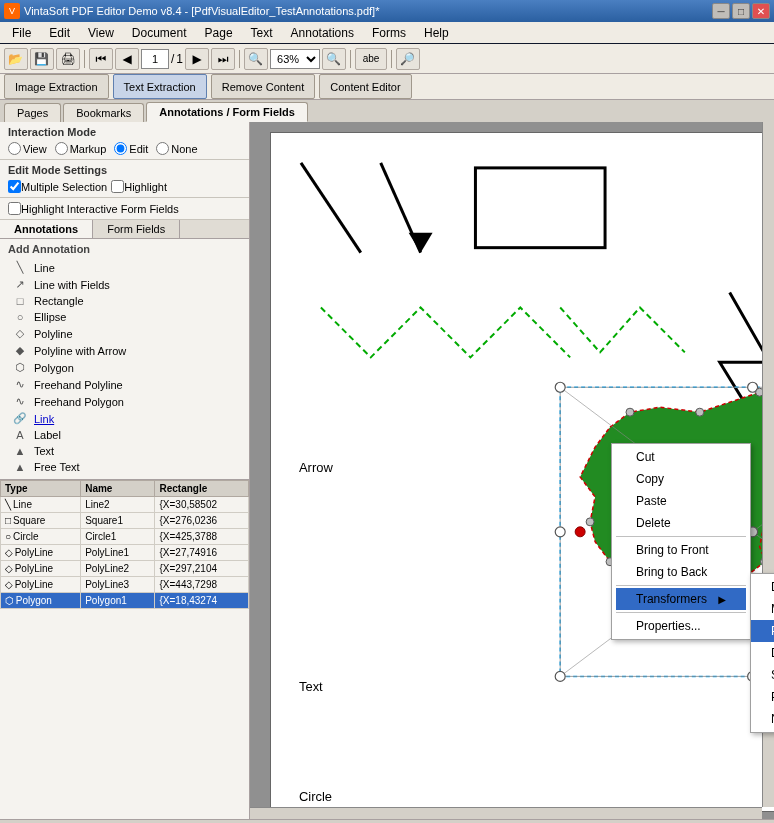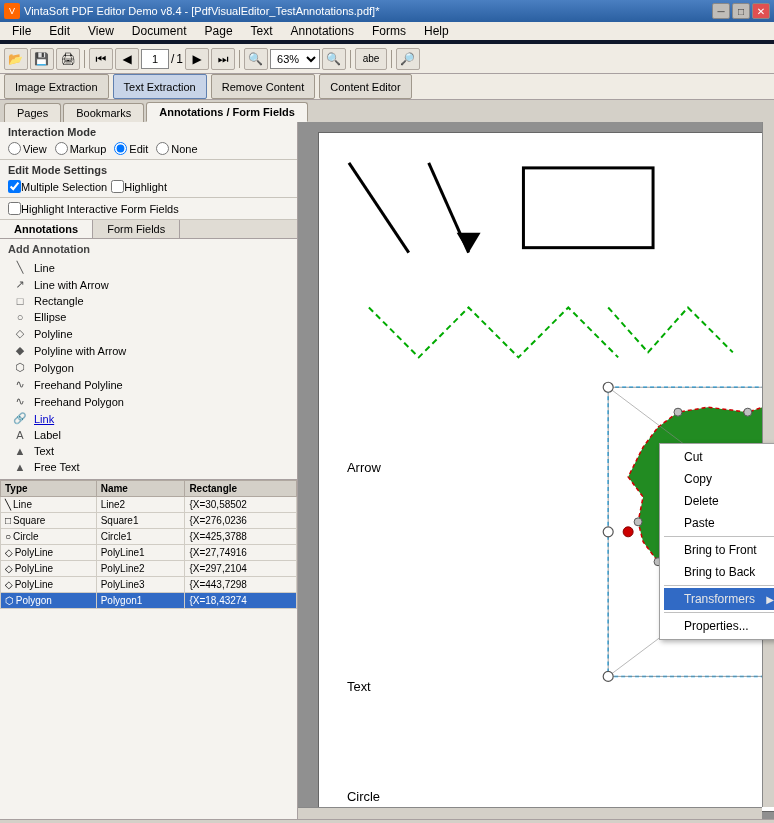--- a/index.html
+++ b/index.html
@@ -7,21 +7,21 @@
     
     
     .title-bar { background: linear-gradient(to bottom, #4a7fc1, #2a5fa0); color: white; height: 22px; display: flex; align-items: center; justify-content: space-between; padding: 0 4px; font-size: 11px; }
     .title-bar-left { display: flex; align-items: center; gap: 4px; }
     .title-bar-icon { width: 16px; height: 16px; background: #ff6600; border-radius: 2px; display: flex; align-items: center; justify-content: center; font-size: 9px; color: white; }
     .title-bar-controls { display: flex; gap: 2px; }
     .title-btn { width: 18px; height: 16px; background: #c0bdb8; border: 1px solid #888; border-radius: 2px; display: flex; align-items: center; justify-content: center; font-size: 10px; cursor: pointer; color: #333; }
     .title-btn.close { background: #e05050; color: white; }
 
     
-    .menu-bar { background: #f0ece4; border-bottom: 4px solid #0f172a; height: 22px; display: flex; align-items: center; padding: 0 4px; gap: 2px; }
+    .menu-bar { background: #f0ece4; border-bottom: 1px solid #0f172a; height: 22px; display: flex; align-items: center; padding: 0 4px; gap: 2px; }
     .menu-item { padding: 2px 8px; font-size: 12px; cursor: pointer; color: #000; }
 
     
     .toolbar { background: #f0ece4; border-bottom: 1px solid #a8a0a0; height: 30px; display: flex; align-items: center; padding: 0 4px; gap: 2px; }
     .tb-btn { width: 24px; height: 22px; background: #e8e4dc; border: 1px solid #b0a8a0; border-radius: 2px; display: flex; align-items: center; justify-content: center; cursor: pointer; font-size: 12px; }
     .tb-separator { width: 1px; height: 18px; background: #a0988c; margin: 0 2px; }
     .page-nav { display: flex; align-items: center; gap: 2px; }
     .page-input { width: 28px; height: 20px; border: 1px solid #888; text-align: center; background: white; font-size: 11px; }
     .zoom-select { width: 50px; height: 20px; border: 1px solid #888; background: white; font-size: 11px; padding: 0 2px; }
 
@@ -32,21 +32,21 @@
 
     
     .tabs-row { background: #d4d0c8; display: flex; align-items: flex-end; padding: 2px 4px 0; gap: 2px; }
     .tab { padding: 3px 12px; background: #e8e4dc; border: 1px solid #a0988c; border-bottom: none; border-radius: 3px 3px 0 0; cursor: pointer; font-size: 11px; }
     .tab.active { background: #f5f3ef; border-bottom: 1px solid #f5f3ef; font-weight: bold; }
 
     
     .main-layout { display: flex; height: calc(823px - 22px - 22px - 30px - 26px - 26px); }
 
     
-    .left-panel { width: 298px; background: #f5f3ef; border-right: 1px solid #a8a0a0; display: flex; flex-direction: column; overflow: hidden; }
+    .left-panel { width: 250px; background: #f5f3ef; border-right: 1px solid #a8a0a0; display: flex; flex-direction: column; overflow: hidden; }
     .panel-section { padding: 4px 8px; border-bottom: 1px solid #c8c4bc; }
     .panel-section-title { font-size: 11px; font-weight: bold; color: #333; margin-bottom: 4px; }
     .radio-group { display: flex; gap: 8px; align-items: center; font-size: 11px; }
     .radio-group label { display: flex; align-items: center; gap: 2px; cursor: pointer; }
     .checkbox-group { display: flex; align-items: center; gap: 4px; font-size: 11px; }
     .checkbox-label { display: flex; align-items: center; gap: 0; cursor: pointer; }
 
     
     .ann-tabs { display: flex; background: #e0dcd4; border-bottom: 1px solid #a8a0a0; }
     .ann-tab { padding: 3px 14px; cursor: pointer; font-size: 11px; border-right: 1px solid #a8a0a0; }
@@ -72,21 +72,21 @@
     .canvas-area { flex: 1; background: #909090; overflow: hidden; position: relative; }
     .canvas-inner { position: absolute; inset: 0; overflow: hidden; }
     .pdf-canvas { position: absolute; top: 10px; left: 20px; width: 710px; height: 680px; background: white; border: 1px solid #666; overflow: hidden; }
 
     
     .status-bar { background: #d4d0c8; border-top: 1px solid #a8a0a0; height: 22px; display: flex; align-items: center; padding: 0 8px; font-size: 11px; justify-content: space-between; }
 
     
     .context-menu { position: absolute; background: white; border: 1px solid #a0a0a0; box-shadow: 2px 2px 5px rgba(0,0,0,0.3); z-index: 100; min-width: 140px; padding: 2px 4px; font-size: 12px; top: 310px; left: 340px; }
     .ctx-item { padding: 4px 20px; cursor: pointer; display: flex; justify-content: space-between; align-items: center; }
-    .ctx-item.active { background: #316ac5; color: #e5e5e5; }
+    .ctx-item.active { background: #316ac5; color: #000000; }
     .ctx-separator { height: 1px; background: #c0c0c0; margin: 2px 0; }
     .ctx-arrow { font-size: 10px; }
 
     
     .submenu { position: absolute; background: white; border: 1px solid #a0a0a0; box-shadow: 2px 2px 5px rgba(0,0,0,0.3); z-index: 101; min-width: 180px; padding: 2px 0; font-size: 12px; top: 440px; left: 479px; }
     .submenu-item { padding: 4px 20px; cursor: pointer; }
     .submenu-item.highlighted { background: #316ac5; color: white; }
 
     
     ::-webkit-scrollbar { width: 12px; height: 12px; }
@@ -223,21 +223,21 @@
     </div>
 
     <div class="ann-list">
       <div class="ann-list-title">Add Annotation</div>
       <div class="ann-item">
         <span class="ann-item-icon">╲</span>
         <span>Line</span>
       </div>
       <div class="ann-item">
         <span class="ann-item-icon">↗</span>
-        <span>Line with Arrow</span>
+        <span>Line with Fields</span>
       </div>
       <div class="ann-item">
         <span class="ann-item-icon">□</span>
         <span>Rectangle</span>
       </div>
       <div class="ann-item">
         <span class="ann-item-icon">○</span>
         <span>Ellipse</span>
       </div>
       <div class="ann-item">
@@ -403,24 +403,24 @@
         </svg>
 
         <div class="context-menu">
           <div class="ctx-item">
             <span>Cut</span>
           </div>
           <div class="ctx-item">
             <span>Copy</span>
           </div>
           <div class="ctx-item">
+            <span>Paste</span>
+          </div>
+          <div class="ctx-item">
             <span>Delete</span>
-          </div>
-          <div class="ctx-item">
-            <span>Paste</span>
           </div>
           <div class="ctx-separator"></div>
           <div class="ctx-item">
             <span>Bring to Front</span>
           </div>
           <div class="ctx-item">
             <span>Bring to Back</span>
           </div>
           <div class="ctx-separator"></div>
           <div class="ctx-item active">

